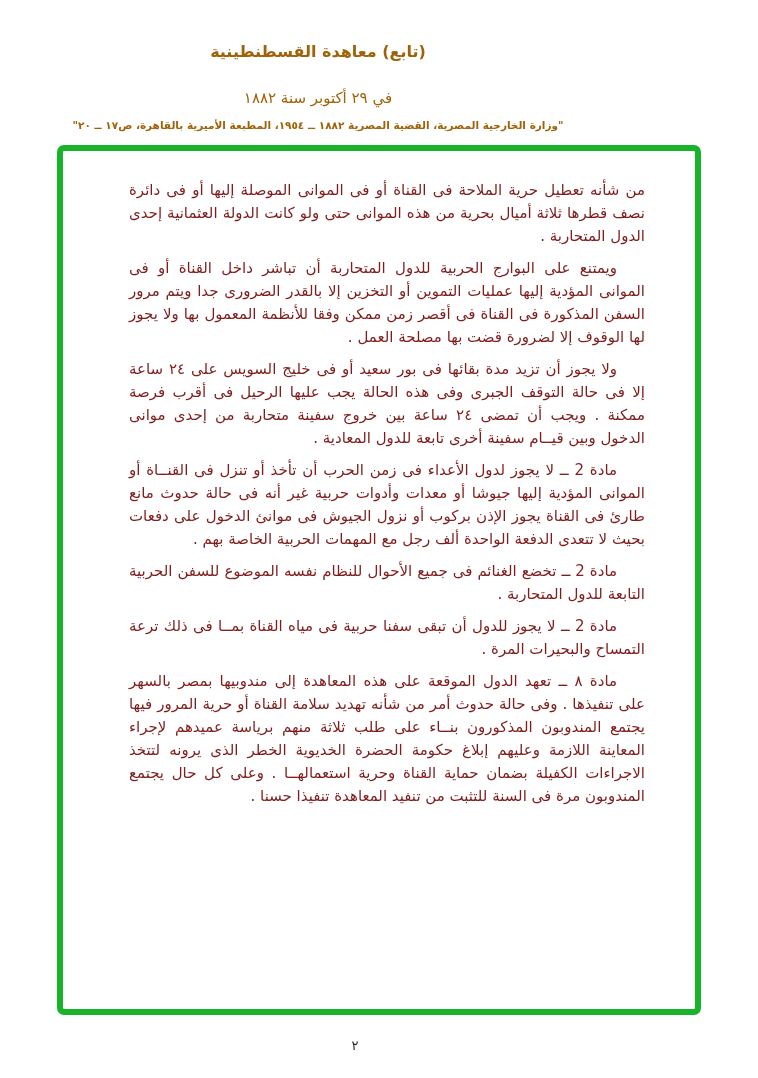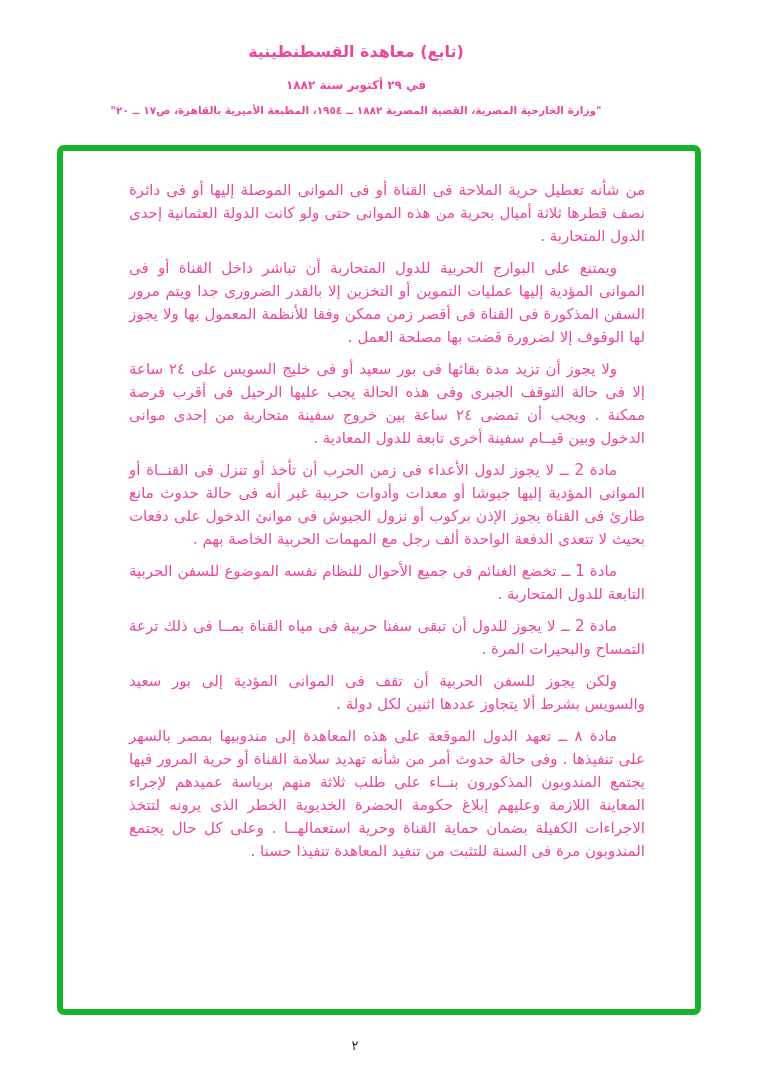--- a/index.html
+++ b/index.html
@@ -14,32 +14,31 @@
     font-family: "DejaVu Sans", sans-serif;
     overflow: hidden;
   }
   .doc-header {
     position: absolute;
     top: 42px;
     left: 0;
     width: 636px;
     text-align: center;
     direction: rtl;
-    color: #ec4899;
-    padding-left: 38px;
+    color: #a16207;
   }
   .doc-title {
     font-size: 16px;
     font-weight: bold;
     letter-spacing: 0.2px;
   }
   .doc-date {
-    font-size: 12px;
-    font-weight: bold;
-    margin-top: 17px;
+    font-size: 15px;
+    font-weight: normal;
+    margin-top: 28px;
   }
   .doc-source {
     font-size: 10.5px;
     font-weight: bold;
     margin-top: 12px;
     white-space: nowrap;
   }
   .highlight-box {
     position: absolute;
     left: 57px;
@@ -50,21 +49,21 @@
     border-radius: 7px;
     box-sizing: content-box;
   }
   .text-block {
     position: absolute;
     top: 28px;
     right: 50px;
     left: 66px;
     direction: rtl;
     text-align: justify;
-    color: #ec4899;
+    color: #7f1d1d;
     font-size: 15px;
     line-height: 23px;
   }
   .text-block p {
     margin: 0 0 9px 0;
   }
   .text-block p.ind {
     text-indent: 28px;
   }
   .page-number {
@@ -86,20 +85,19 @@
   <div class="doc-date">في ٢٩ أكتوبر سنة ١٨٨٢</div>
   <div class="doc-source">"وزارة الخارجية المصرية، القضية المصرية ١٨٨٢ ــ ١٩٥٤، المطبعة الأميرية بالقاهرة، ص١٧ ــ ٢٠"</div>
 </div>
 
 <div class="highlight-box">
   <div class="text-block">
     <p>من شأنه تعطيل حرية الملاحة فى القناة أو فى الموانى الموصلة إليها أو فى دائرة نصف قطرها ثلاثة أميال بحرية من هذه الموانى حتى ولو كانت الدولة العثمانية إحدى الدول المتحاربة .</p>
     <p class="ind">ويمتنع على البوارج الحربية للدول المتحاربة أن تباشر داخل القناة أو فى الموانى المؤدية إليها عمليات التموين أو التخزين إلا بالقدر الضرورى جدا ويتم مرور السفن المذكورة فى القناة فى أقصر زمن ممكن وفقا للأنظمة المعمول بها ولا يجوز لها الوقوف إلا لضرورة قضت بها مصلحة العمل .</p>
     <p class="ind">ولا يجوز أن تزيد مدة بقائها فى بور سعيد أو فى خليج السويس على ٢٤ ساعة إلا فى حالة التوقف الجبرى وفى هذه الحالة يجب عليها الرحيل فى أقرب فرصة ممكنة . ويجب أن تمضى ٢٤ ساعة بين خروج سفينة متحاربة من إحدى موانى الدخول وبين قيــام سفينة أخرى تابعة للدول المعادية .</p>
     <p class="ind">مادة 2 ــ لا يجوز لدول الأعداء فى زمن الحرب أن تأخذ أو تنزل فى القنــاة أو الموانى المؤدية إليها جيوشا أو معدات وأدوات حربية غير أنه فى حالة حدوث مانع طارئ فى القناة يجوز الإذن بركوب أو نزول الجيوش فى موانئ الدخول على دفعات بحيث لا تتعدى الدفعة الواحدة ألف رجل مع المهمات الحربية الخاصة بهم .</p>
-    <p class="ind">مادة 1 ــ تخضع الغنائم فى جميع الأحوال للنظام نفسه الموضوع للسفن الحربية التابعة للدول المتحاربة .</p>
+    <p class="ind">مادة 2 ــ تخضع الغنائم فى جميع الأحوال للنظام نفسه الموضوع للسفن الحربية التابعة للدول المتحاربة .</p>
     <p class="ind">مادة 2 ــ لا يجوز للدول أن تبقى سفنا حربية فى مياه القناة بمــا فى ذلك ترعة التمساح والبحيرات المرة .</p>
-    <p class="ind">ولكن يجوز للسفن الحربية أن تقف فى الموانى المؤدية إلى بور سعيد والسويس بشرط ألا يتجاوز عددها اثنين لكل دولة .</p>
     <p class="ind">مادة ٨ ــ تعهد الدول الموقعة على هذه المعاهدة إلى مندوبيها بمصر بالسهر على تنفيذها . وفى حالة حدوث أمر من شأنه تهديد سلامة القناة أو حرية المرور فيها يجتمع المندوبون المذكورون بنــاء على طلب ثلاثة منهم برياسة عميدهم لإجراء المعاينة اللازمة وعليهم إبلاغ حكومة الحضرة الخديوية الخطر الذى يرونه لتتخذ الاجراءات الكفيلة بضمان حماية القناة وحرية استعمالهــا . وعلى كل حال يجتمع المندوبون مرة فى السنة للتثبت من تنفيد المعاهدة تنفيذا حسنا .</p>
   </div>
 </div>
 
 <div class="page-number">٢</div>
 
 </body></html>

